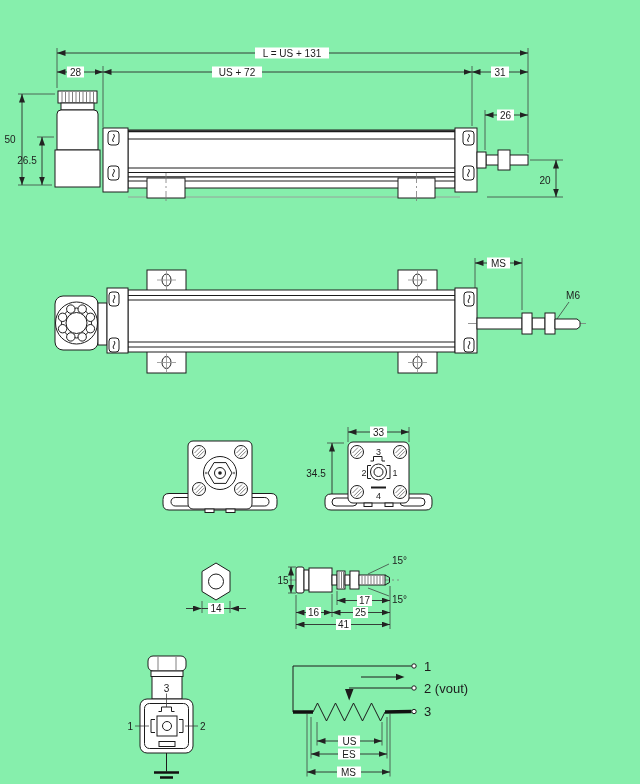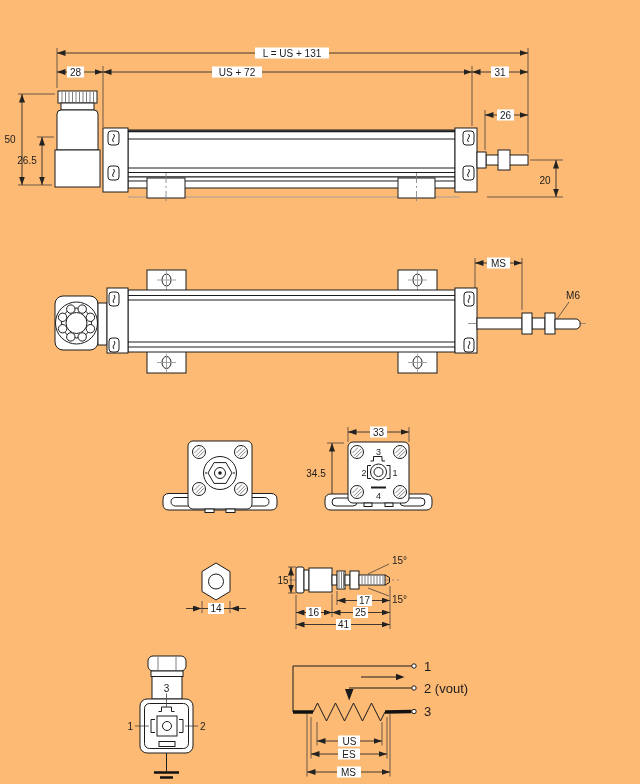--- a/index.html
+++ b/index.html
@@ -1,16 +1,16 @@
 <!DOCTYPE html>
 <html><head>
 <meta charset="utf-8">
 <style>
   html,body{margin:0;padding:0;background:#ffffff;}
-  .page{width:640px;height:784px;position:relative;background:#fdba74;font-family:"Liberation Sans",sans-serif;}
+  .page{width:640px;height:784px;position:relative;background:#86efac;font-family:"Liberation Sans",sans-serif;}
   svg{display:block;}
   .ln{stroke:#1c1c1c;stroke-width:1;fill:none;}
   .lnw{stroke:#1c1c1c;stroke-width:1;fill:#ffffff;}
   .thk{stroke:#1c1c1c;stroke-width:2;fill:none;}
   .thin{stroke:#555;stroke-width:0.75;fill:none;}
   .gray{stroke:#9a9a9a;stroke-width:0.9;fill:none;}
   .dim{stroke:#2a2a2a;stroke-width:0.9;fill:none;}
   .ext{stroke:#3a3a3a;stroke-width:0.75;fill:none;}
   .cl{stroke:#7a7a7a;stroke-width:0.8;fill:none;stroke-dasharray:10 3 2 3;}
   .fd{fill:#1c1c1c;stroke:none;}

